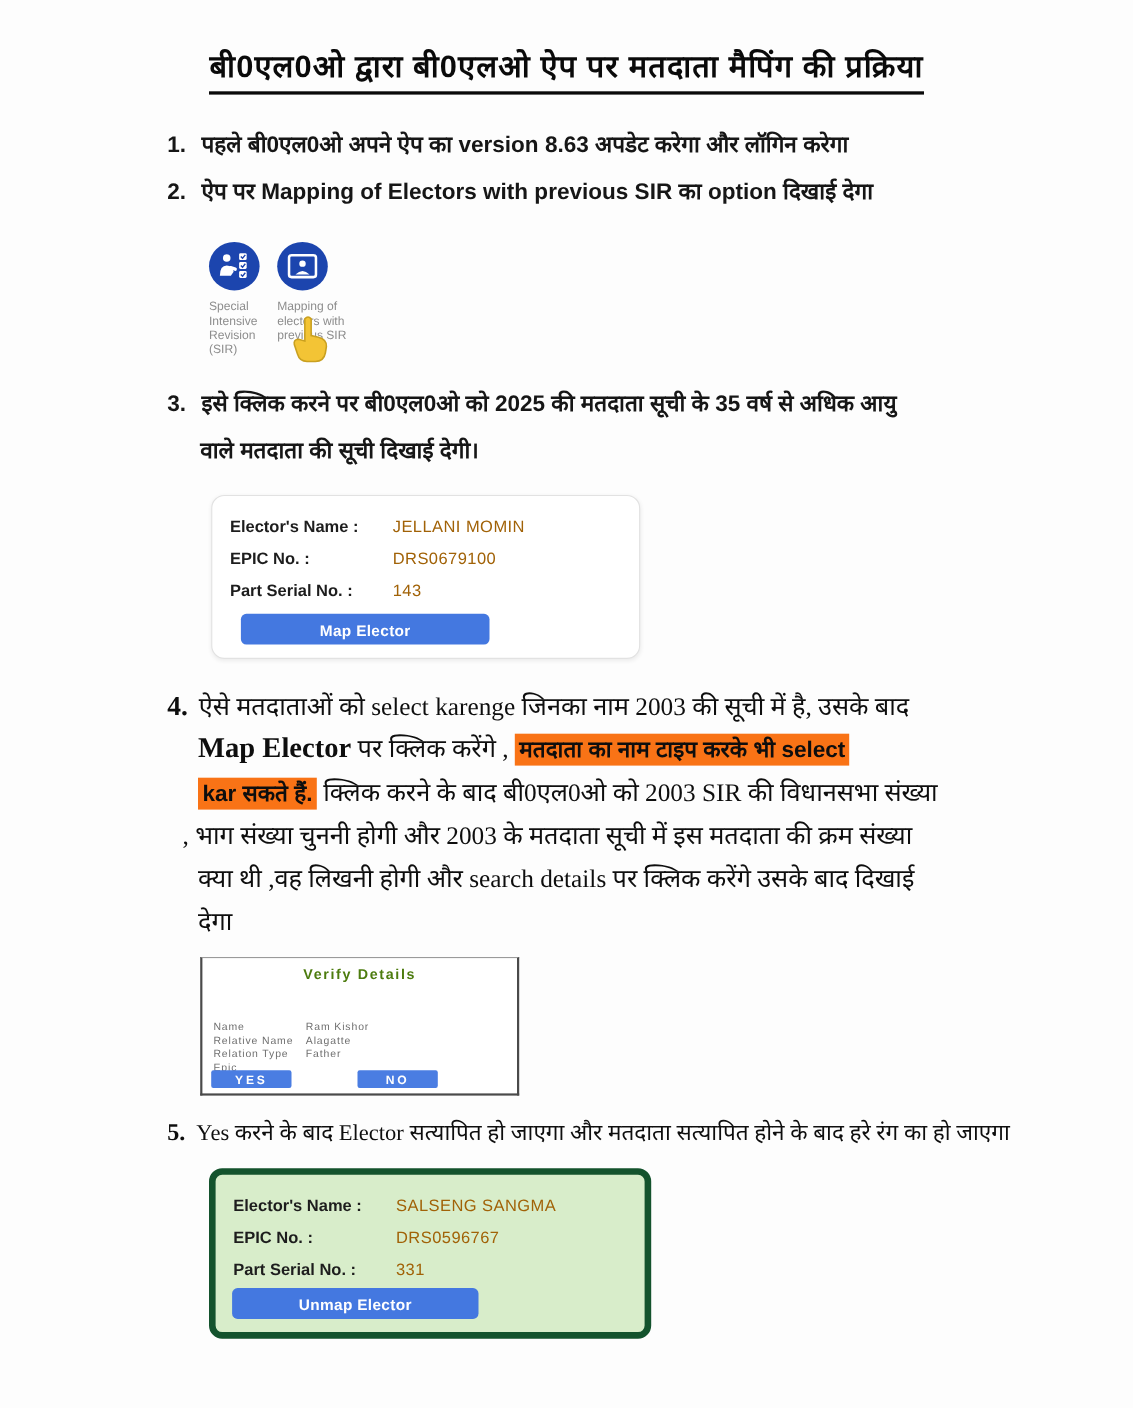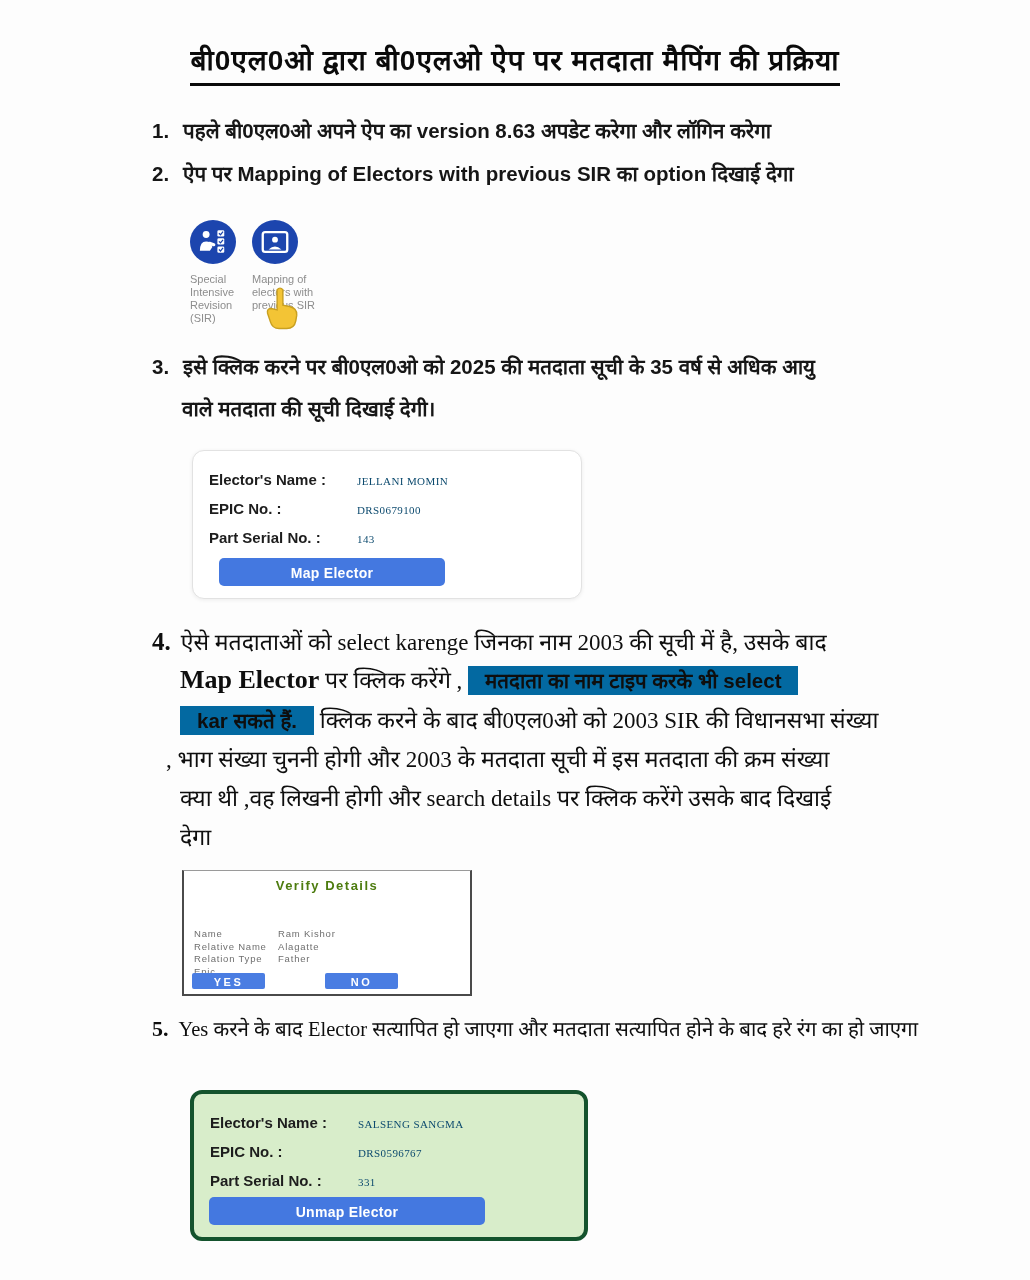--- a/index.html
+++ b/index.html
@@ -23,38 +23,38 @@
   .icon-circle{width:46px;height:44px;border-radius:50%;background:#1c45ae;
                display:flex;align-items:center;justify-content:center;}
   .icon-label{margin-top:9px;font-size:11px;line-height:13px;color:#8d8d8d;white-space:pre-line;}
   .hand{position:absolute;left:70px;top:66px;}
 
   
   .card{position:absolute;border-radius:12px;}
   .card.white{left:192px;top:450px;width:388px;height:147px;background:#ffffff;
               border:1px solid #e2e2e2;box-shadow:0 1px 4px rgba(0,0,0,0.07);}
   .card.green{left:190px;top:1062px;width:390px;height:143px;background:#d8edca;
-              border:4px solid #14532d;margin-top:28px;}
+              border:6px solid #14532d;}
   .crow{padding-left:16px;height:29px;line-height:29px;}
   .card .crow:first-child{padding-top:14px;}
   .clabel{display:inline-block;width:148px;font-weight:bold;font-size:15px;color:#1d1d1d;}
-  .cvalue{font-size:11px;color:#0c4a6e;letter-spacing:0.4px;font-family:Liberation Serif, serif;}
+  .cvalue{font-size:15px;color:#a16207;letter-spacing:0.4px;}
   .card-btn{position:absolute;height:28px;background:#4478e0;border:none;border-radius:5px;
             color:#fff;font-weight:bold;font-size:14px;text-align:center;line-height:28px;
             font-family:"Liberation Sans",sans-serif;cursor:pointer;letter-spacing:0.3px;}
   .card.white .card-btn{left:26px;bottom:12px;width:226px;}
-  .card.green .card-btn{left:15px;bottom:12px;width:276px;}
+  .card.green .card-btn{left:15px;bottom:12px;width:224px;}
 
   
   .serif-line{position:absolute;font-family:"Liberation Serif",serif;font-size:23px;
               color:#0e0e0e;white-space:nowrap;}
   .serif-num{font-weight:bold;font-size:25px;margin-right:10px;}
   .bold-serif{font-weight:bold;font-size:26px;}
-  .hl{background:#0369a1;font-family:"Liberation Sans",sans-serif;font-weight:bold;
-      font-size:20.5px;padding:3px 17px;}
+  .hl{background:#f97316;font-family:"Liberation Sans",sans-serif;font-weight:bold;
+      font-size:20.5px;padding:3px 4px;}
 
   
   .dialog{position:absolute;left:182px;top:870px;width:286px;height:123px;background:#fff;
           border:2px solid #4a4a4a;border-top:1px solid #9a9a9a;}
   .dlg-title{margin-top:7px;text-align:center;font-weight:bold;font-size:13px;
              letter-spacing:1.5px;color:#4d7c0f;}
   .dlg-sub{margin:4px 0 0 10px;width:262px;font-weight:bold;font-size:11.5px;
            letter-spacing:1px;line-height:14px;color:#565656;}
   .dlg-rows{position:absolute;left:10px;top:55px;}
   .drow{height:12.5px;line-height:12.5px;}

